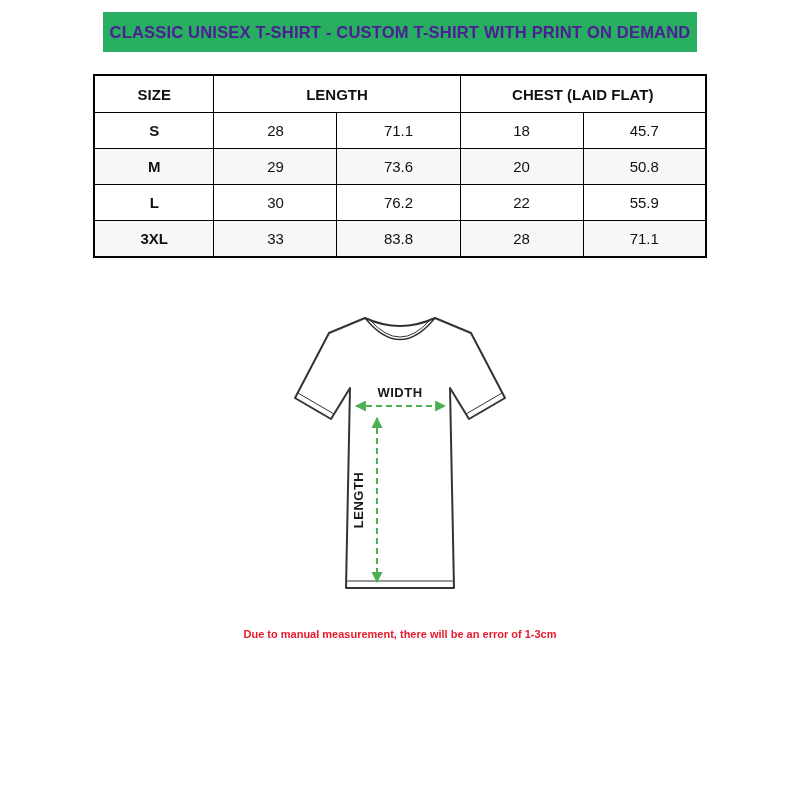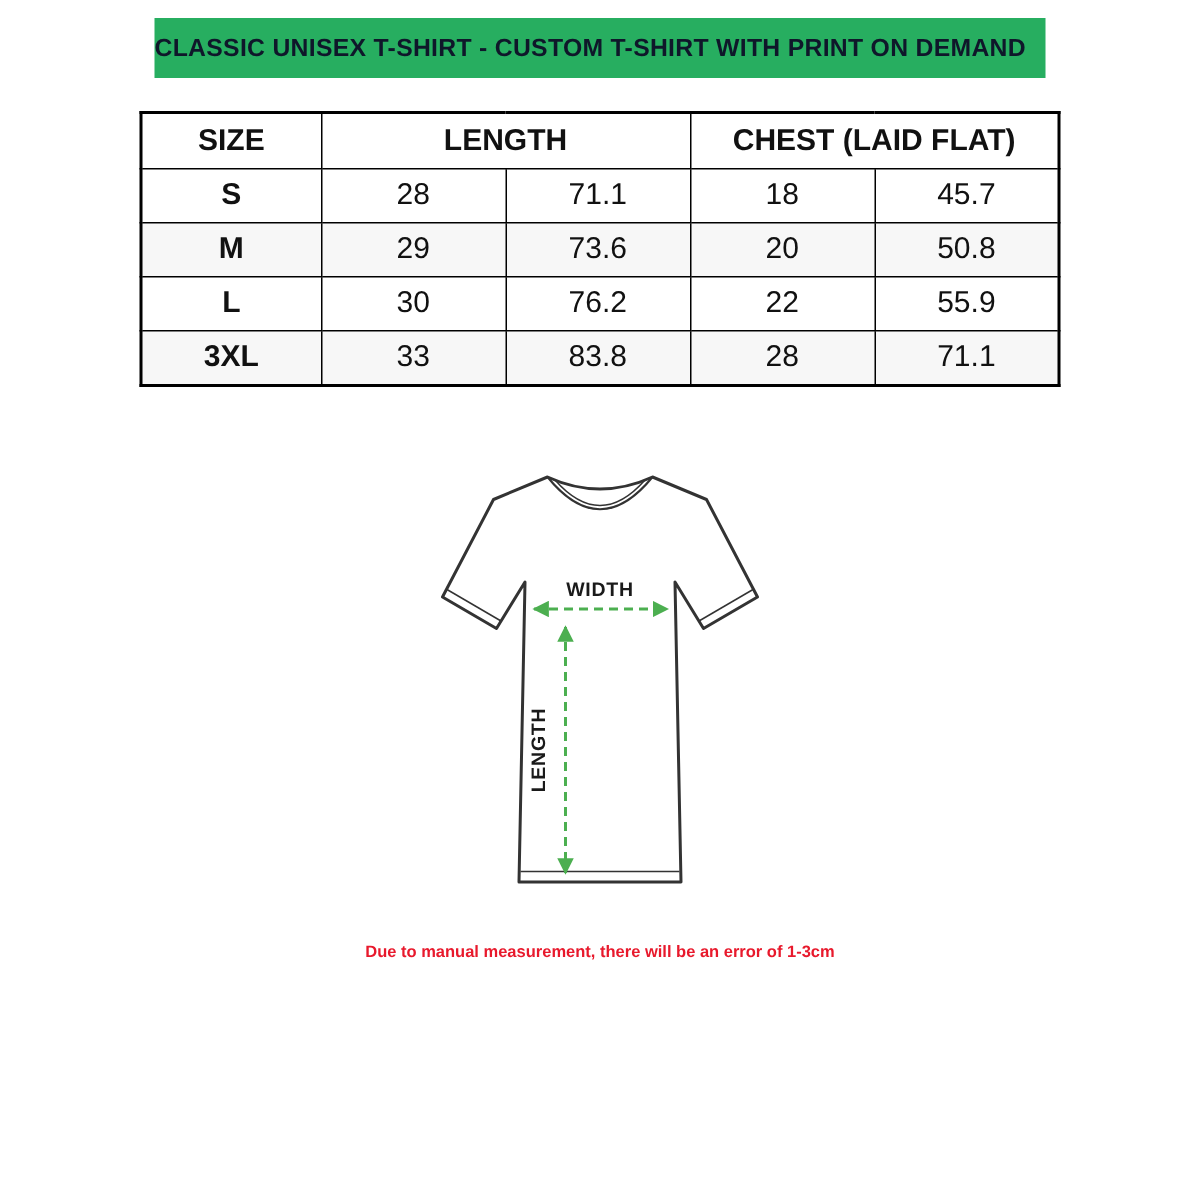--- a/index.html
+++ b/index.html
@@ -11,41 +11,41 @@
     display: flex;
     flex-direction: column;
     align-items: center;
     overflow: hidden;
   }
   .banner {
     margin-top: 12px;
     width: 594px;
     height: 40px;
     background: var(--banner-green, #27ae60);
-    color: #0f172a;
+    color: #4c1d95;
     font-weight: bold;
     font-size: 16.5px;
     letter-spacing: 0.2px;
     line-height: 40px;
-    text-align: left;
+    text-align: center;
     white-space: nowrap;
   }
   table.size-chart {
     margin-top: 22px;
     width: 612px;
     border-collapse: collapse;
     table-layout: fixed;
     border: 2px solid var(--border-black, #000);
   }
   table.size-chart th,
   table.size-chart td {
     border: 1px solid var(--border-black, #000);
     text-align: center;
     vertical-align: middle;
-    font-size: 20px;
+    font-size: 15px;
     height: 35px;
     padding: 0;
     color: #111111;
     background: #ffffff;
   }
   table.size-chart th {
     font-weight: bold;
     height: 36px;
   }
   table.size-chart td.size-col { font-weight: bold; }

